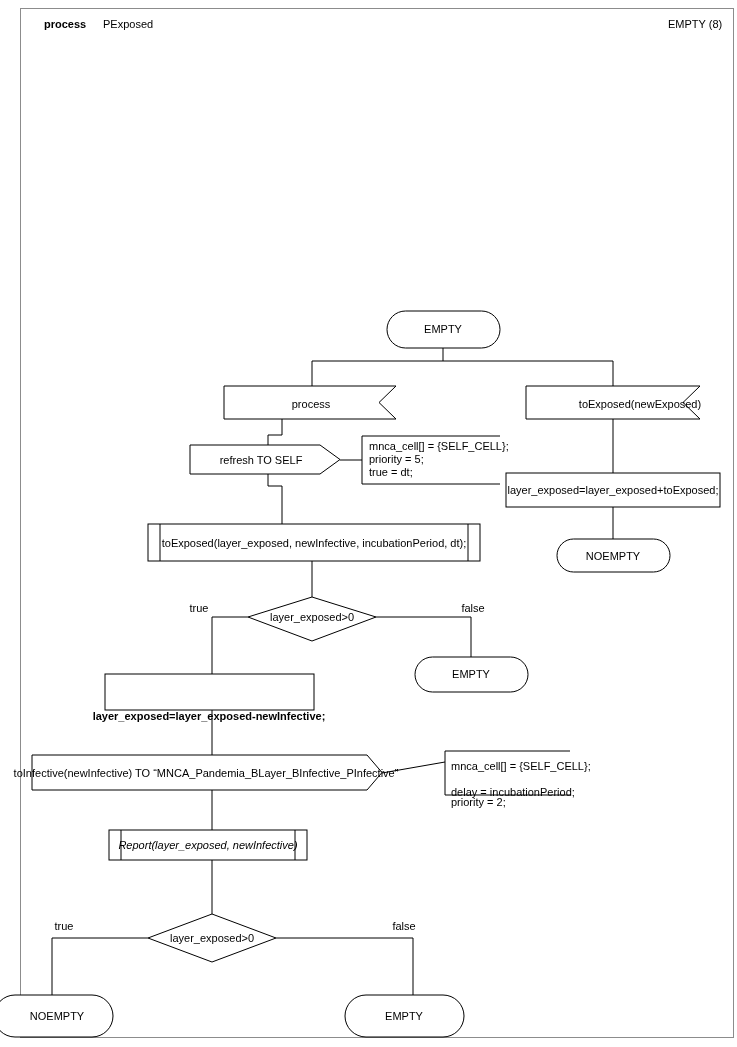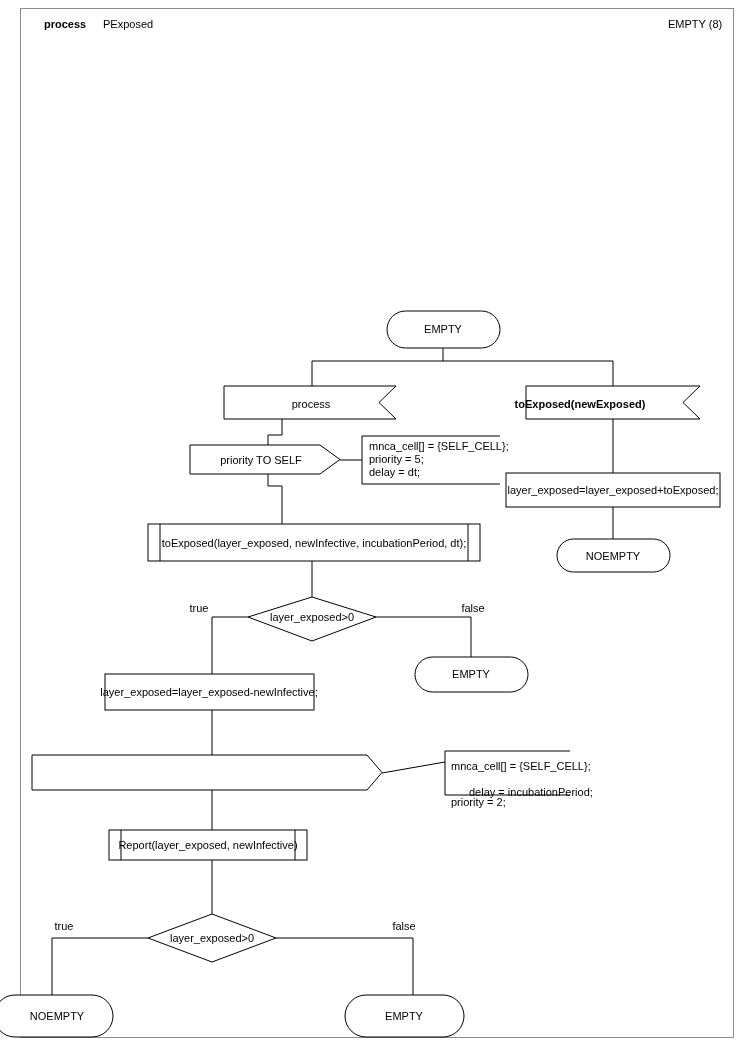--- a/index.html
+++ b/index.html
@@ -154,49 +154,50 @@
   </svg>
 
   <div class="lbl hdr-proc" style="left:44px; top:19px;">process</div>
   <div class="lbl" style="left:103px; top:19px;">PExposed</div>
   <div class="lbl" style="left:668px; top:19px;">EMPTY (8)</div>
 
   <div class="lbl lbl-center" style="left:443px; top:329px;">EMPTY</div>
 
   <div class="lbl lbl-center" style="left:311px; top:404px;">process</div>
 
-  <div class="lbl lbl-center" style="left:580px; top:404px;font-weight:bold;">toExposed(newExposed)</div>
-
-  <div class="lbl lbl-center" style="left:261px; top:460px;">priority TO SELF</div>
+  <div class="lbl lbl-center" style="left:640px; top:404px;">toExposed(newExposed)</div>
+
+  <div class="lbl lbl-center" style="left:261px; top:460px;">refresh TO SELF</div>
 
   <div class="lbl lbl-center" style="left:613px; top:490px;">layer_exposed=layer_exposed+toExposed;</div>
 
   <div class="lbl lbl-center" style="left:613px; top:556px;">NOEMPTY</div>
 
   <div class="lbl lbl-center" style="left:314px; top:543px;">toExposed(layer_exposed, newInfective, incubationPeriod, dt);</div>
 
   <div class="lbl lbl-center" style="left:312px; top:617px;">layer_exposed&gt;0</div>
   <div class="lbl lbl-center" style="left:199px; top:608px;">true</div>
   <div class="lbl lbl-center" style="left:473px; top:608px;">false</div>
 
   <div class="lbl lbl-center" style="left:471px; top:674px;">EMPTY</div>
 
-  <div class="lbl lbl-center" style="left:209px; top:692px;">layer_exposed=layer_exposed-newInfective;</div>
-
-
-  <div class="lbl lbl-center" style="left:208px; top:845px;">Report(layer_exposed, newInfective)</div>
+  <div class="lbl lbl-center" style="left:209px; top:716px;font-weight:bold;">layer_exposed=layer_exposed-newInfective;</div>
+
+  <div class="lbl lbl-center" style="left:206px; top:773px;">toInfective(newInfective) TO “MNCA_Pandemia_BLayer_BInfective_PInfective”</div>
+
+  <div class="lbl lbl-center" style="left:208px; top:845px;font-style:italic;">Report(layer_exposed, newInfective)</div>
 
   <div class="lbl lbl-center" style="left:212px; top:938px;">layer_exposed&gt;0</div>
   <div class="lbl lbl-center" style="left:64px; top:926px;">true</div>
   <div class="lbl lbl-center" style="left:404px; top:926px;">false</div>
 
   <div class="lbl lbl-center" style="left:57px; top:1016px;">NOEMPTY</div>
   <div class="lbl lbl-center" style="left:404px; top:1016px;">EMPTY</div>
 
   <div class="lbl lbl-left note-txt" style="left:369px; top:440px;">mnca_cell[] = {SELF_CELL};</div>
   <div class="lbl lbl-left note-txt" style="left:369px; top:453px;">priority = 5;</div>
-  <div class="lbl lbl-left note-txt" style="left:369px; top:466px;">delay = dt;</div>
+  <div class="lbl lbl-left note-txt" style="left:369px; top:466px;">true = dt;</div>
 
   <div class="lbl lbl-left note-txt" style="left:451px; top:760px;">mnca_cell[] = {SELF_CELL};</div>
   <div class="lbl lbl-left note-txt" style="left:451px; top:773px;margin-top:23px;">priority = 2;</div>
-  <div class="lbl lbl-left note-txt" style="left:451px; top:786px;margin-left:18px;">delay = incubationPeriod;</div>
+  <div class="lbl lbl-left note-txt" style="left:451px; top:786px;">delay = incubationPeriod;</div>
 
 </div>
 
 </body></html>

